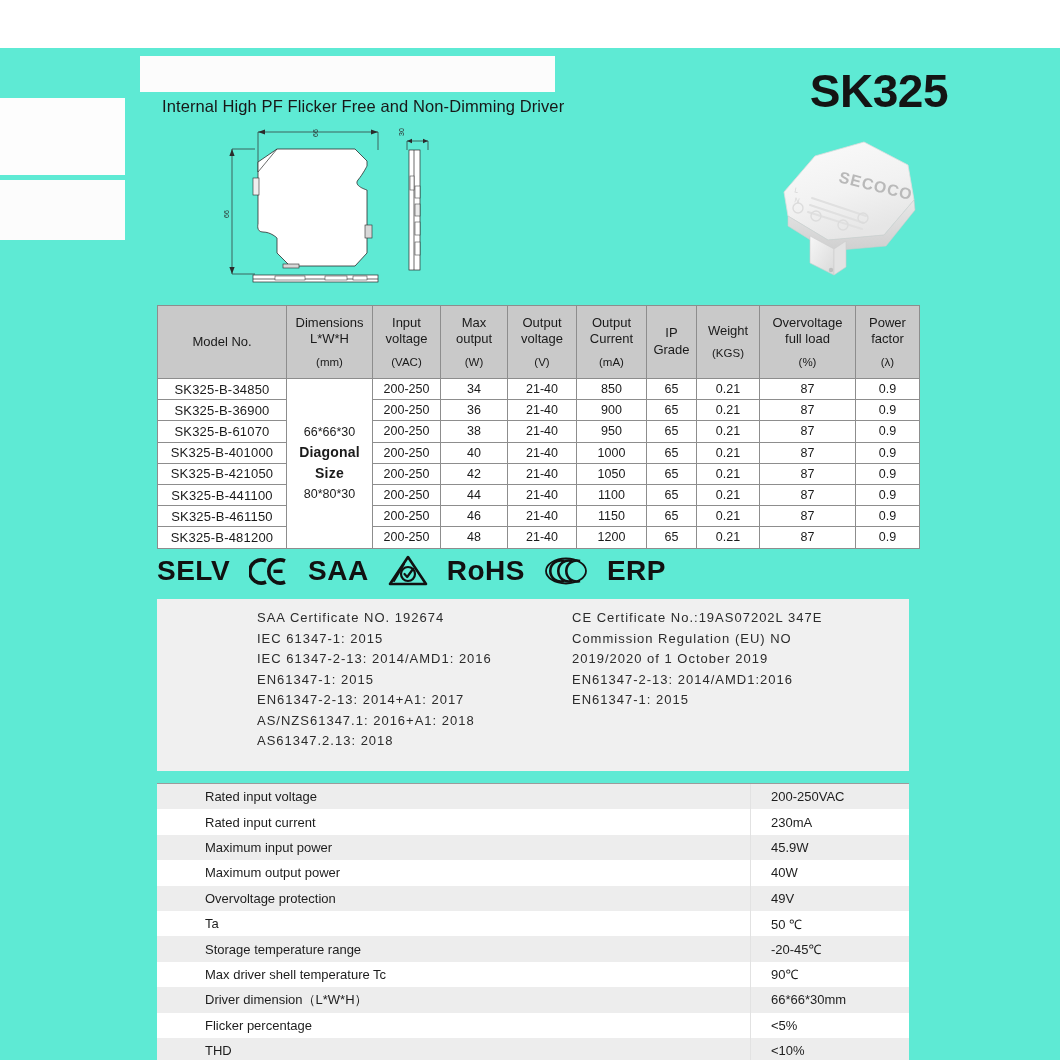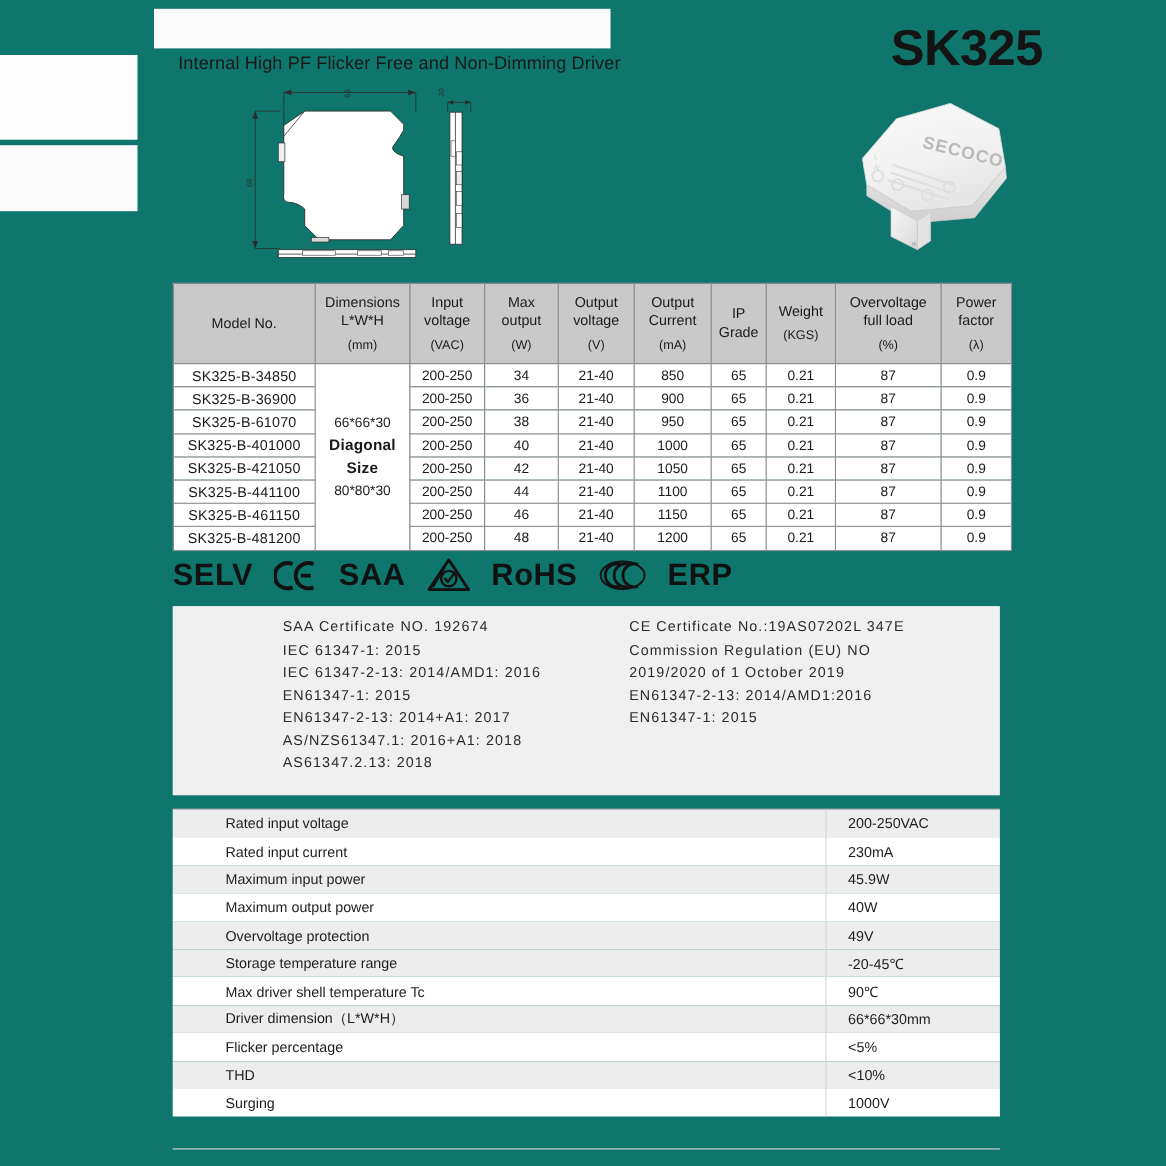--- a/index.html
+++ b/index.html
@@ -13,21 +13,22 @@
     position: relative;
     overflow: hidden;
     font-family: "Liberation Sans", sans-serif;
     color: #1a1a1a;
     -webkit-font-smoothing: antialiased;
   }
 
   .page {
     position: absolute;
     inset: 0;
-    background: #0f766e;
+    background: #5eead4;
+    margin-top: 48px;
   }
 
   
   .scan-artifact {
     position: absolute;
     left: 140px;
     top: 8px;
     width: 415px;
     height: 36px;
     background: #fcfcfc;
@@ -546,20 +547,24 @@
           <td class="spec-value">45.9W</td>
         </tr>
         <tr class="plain">
           <td class="spec-label" style="width: 545px;">Maximum output power</td>
           <td class="spec-value">40W</td>
         </tr>
         <tr class="shade">
           <td class="spec-label" style="width: 545px;">Overvoltage protection</td>
           <td class="spec-value">49V</td>
         </tr>
+        <tr class="plain">
+          <td class="spec-label" style="width: 545px;">Ta</td>
+          <td class="spec-value">50 ℃</td>
+        </tr>
         <tr class="shade">
           <td class="spec-label" style="width: 545px;">Storage temperature range</td>
           <td class="spec-value">-20-45℃</td>
         </tr>
         <tr class="plain">
           <td class="spec-label" style="width: 545px;">Max driver shell temperature Tc</td>
           <td class="spec-value">90℃</td>
         </tr>
         <tr class="shade">
           <td class="spec-label" style="width: 545px;">Driver dimension（L*W*H）</td>

